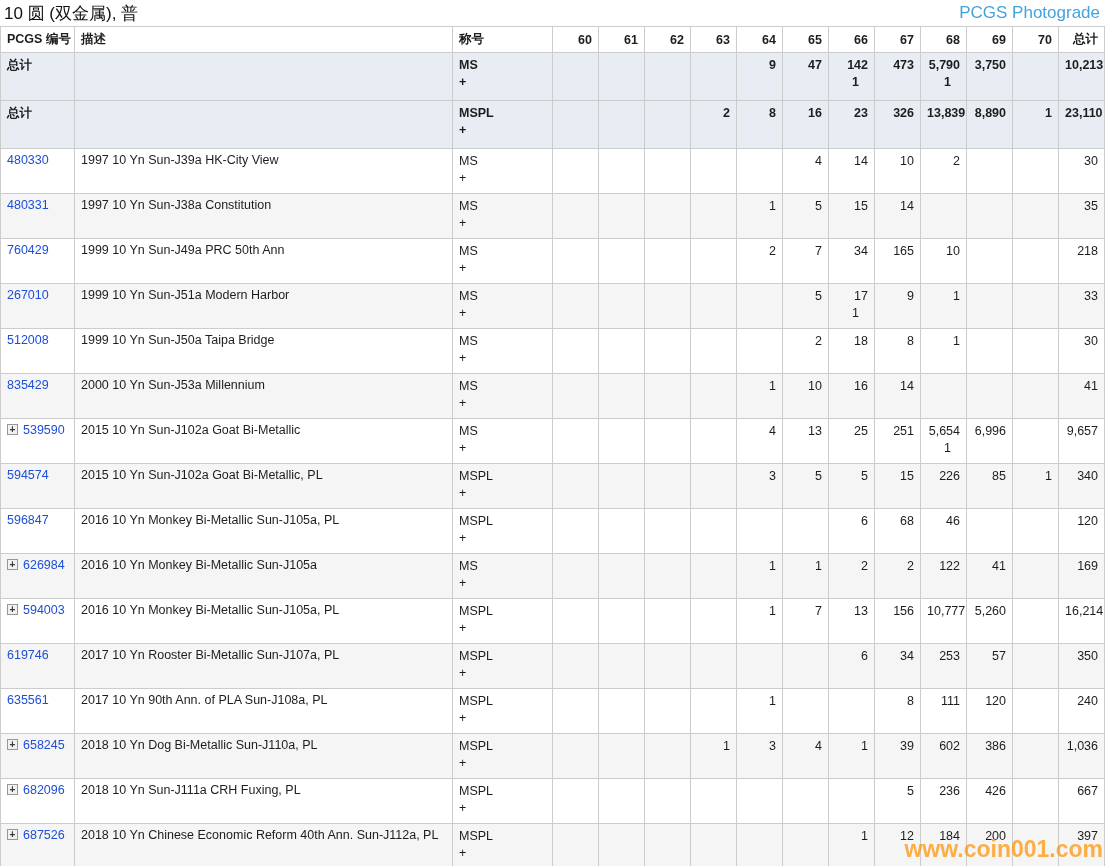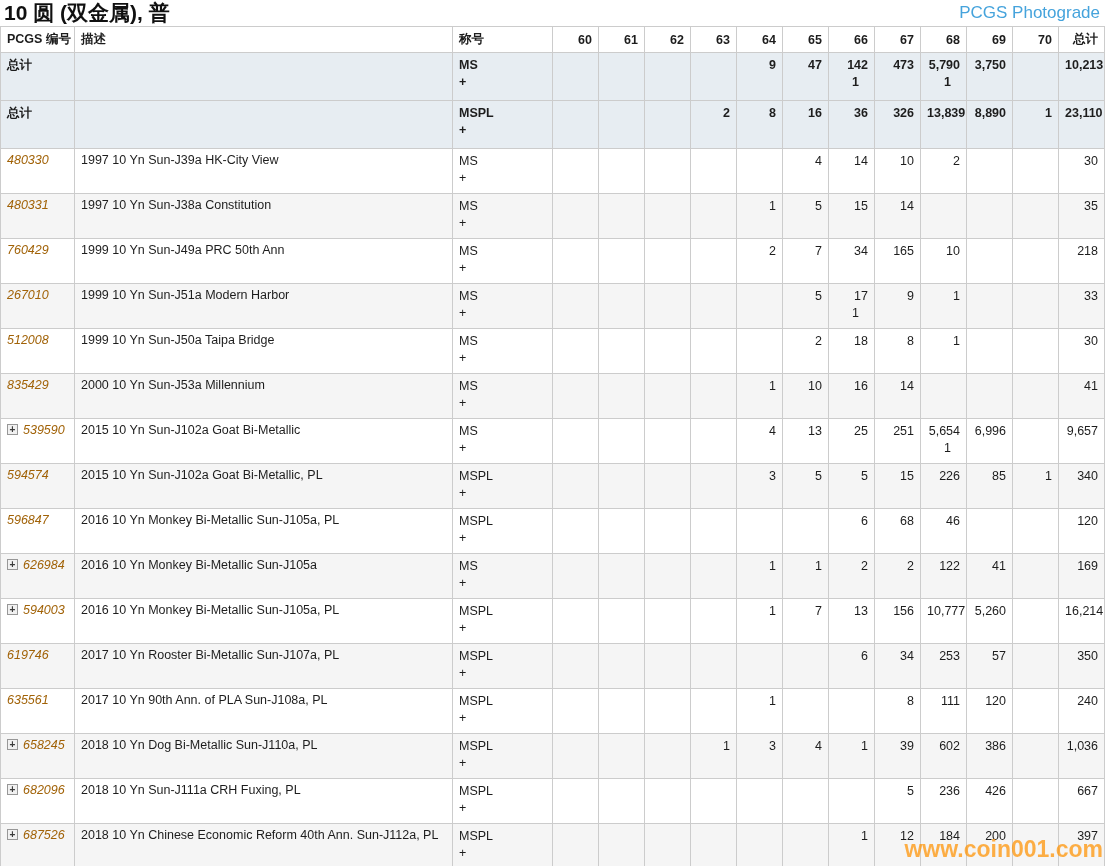--- a/index.html
+++ b/index.html
@@ -2,35 +2,35 @@
 <html><head>
 <meta charset="utf-8">
 <style>
   * { margin:0; padding:0; box-sizing:border-box; }
   html,body { background:#fff; }
   .container {
     width:1105px; height:866px; position:relative; overflow:hidden;
     background:#fff; font-family:"Liberation Sans", sans-serif;
   }
   .topbar { display:flex; justify-content:space-between; align-items:center; height:26px; padding:0 5px 0 4px; }
-  .page-title { font-weight:bold; font-size:21px; color:#101010; }
+  .page-title { font-weight:normal; font-size:17px; color:#101010; }
   .pg-link { font-size:17px; color:#45a3dc; text-decoration:none; cursor:pointer; }
   table { border-collapse:collapse; table-layout:fixed; width:1105px; }
   th, td { border:1px solid #ccc; font-size:12.5px; color:#1d1d1d; vertical-align:top; padding:4px 6px; overflow:hidden; }
   thead tr { height:24px; }
   th { font-weight:bold; vertical-align:middle; text-align:left; white-space:nowrap; }
   th.num { text-align:right; }
   td.num { text-align:right; line-height:17px; }
   td.desig { line-height:17px; }
   tr.totals { background:#e7edf2; height:48px; }
   tr.totals td { font-weight:bold; }
   tr.datarow { height:45px; }
   tr.stripe { background:#f5f5f5; }
   .plus-line { padding-right:9px; }
-  a.pcgs-link { color:#a16207; text-decoration:none; cursor:pointer;font-style:italic; }
+  a.pcgs-link { color:#1d4ed8; text-decoration:none; cursor:pointer; }
   .expand { display:inline-block; width:11px; height:11px; border:1px solid #979797;
     background:#f1f1f1; color:#3a3a3a; font-size:10px; line-height:9px; text-align:center;
     margin-right:5px; font-weight:bold; vertical-align:1px; cursor:pointer; }
   .watermark {
     position:absolute; right:2px; bottom:3px; font-size:23px; font-weight:bold;
     color:rgba(255,146,0,0.72); white-space:nowrap; pointer-events:none;
   }
 </style>
 </head>
 <body>
@@ -126,21 +126,21 @@
           <td class="num">
             <div>2</div>
           </td>
           <td class="num">
             <div>8</div>
           </td>
           <td class="num">
             <div>16</div>
           </td>
           <td class="num">
-            <div>36</div>
+            <div>23</div>
           </td>
           <td class="num">
             <div>326</div>
           </td>
           <td class="num">
             <div>13,839</div>
           </td>
           <td class="num">
             <div>8,890</div>
           </td>

